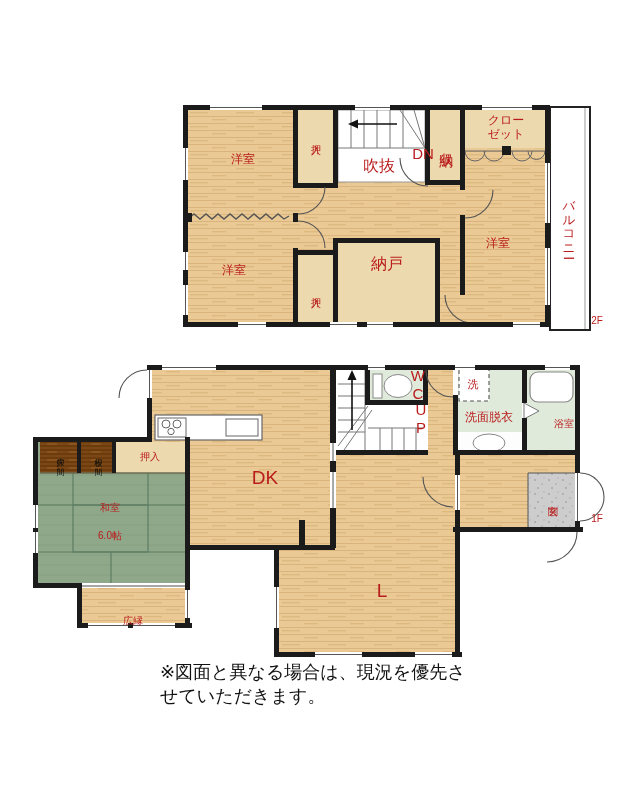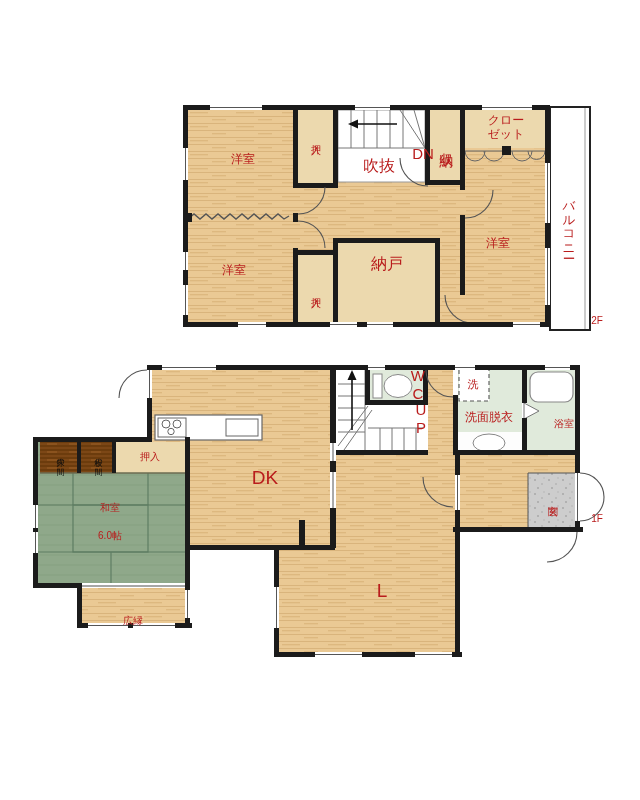--- a/index.html
+++ b/index.html
@@ -326,14 +326,15 @@
 <div class="lbl v f8 alcove-lbl" style="left:97px;top:457px;">板の間</div>
 <div class="lbl f15" style="left:133px;top:621px;text-align:center;">広縁</div>
 <div class="lbl v f10" style="left:417px;top:385px;">WC</div>
 <div class="lbl v f10" style="left:420px;top:419px;">UP</div>
 <div class="lbl f11" style="left:473px;top:384px;">洗</div>
 <div class="lbl f12" style="left:489px;top:418px;">洗面脱衣</div>
 <div class="lbl f15" style="left:552px;top:424px;margin-left:12px;">浴室</div>
 <div class="lbl v f15" style="left:553px;top:499px;">玄関</div>
 <div class="lbl f15" style="left:597px;top:519px;">1F</div>
 
+<div class="caption">※図面と異なる場合は、現況を優先させていただきます。</div>
 
 </div>
 
 </body></html>

